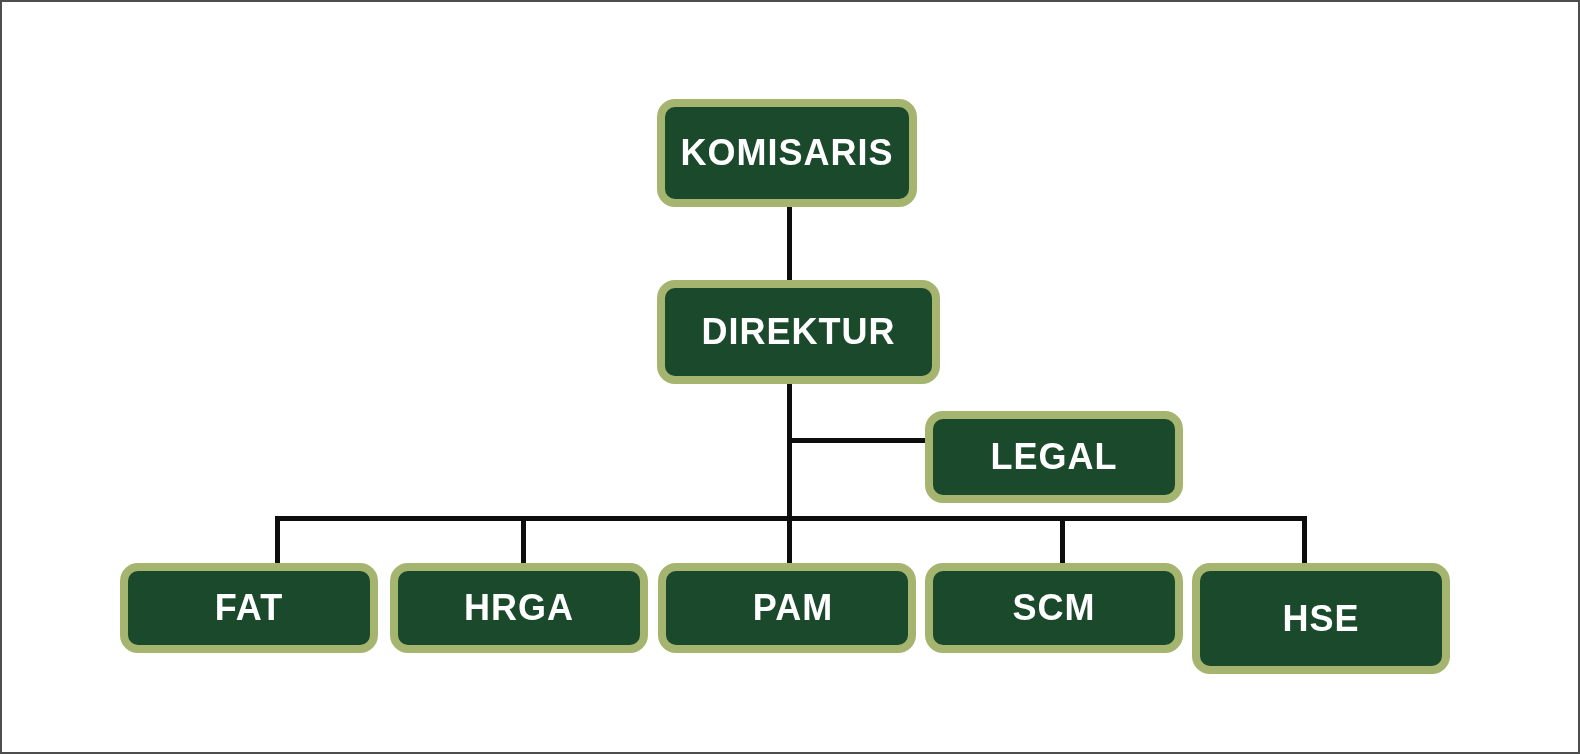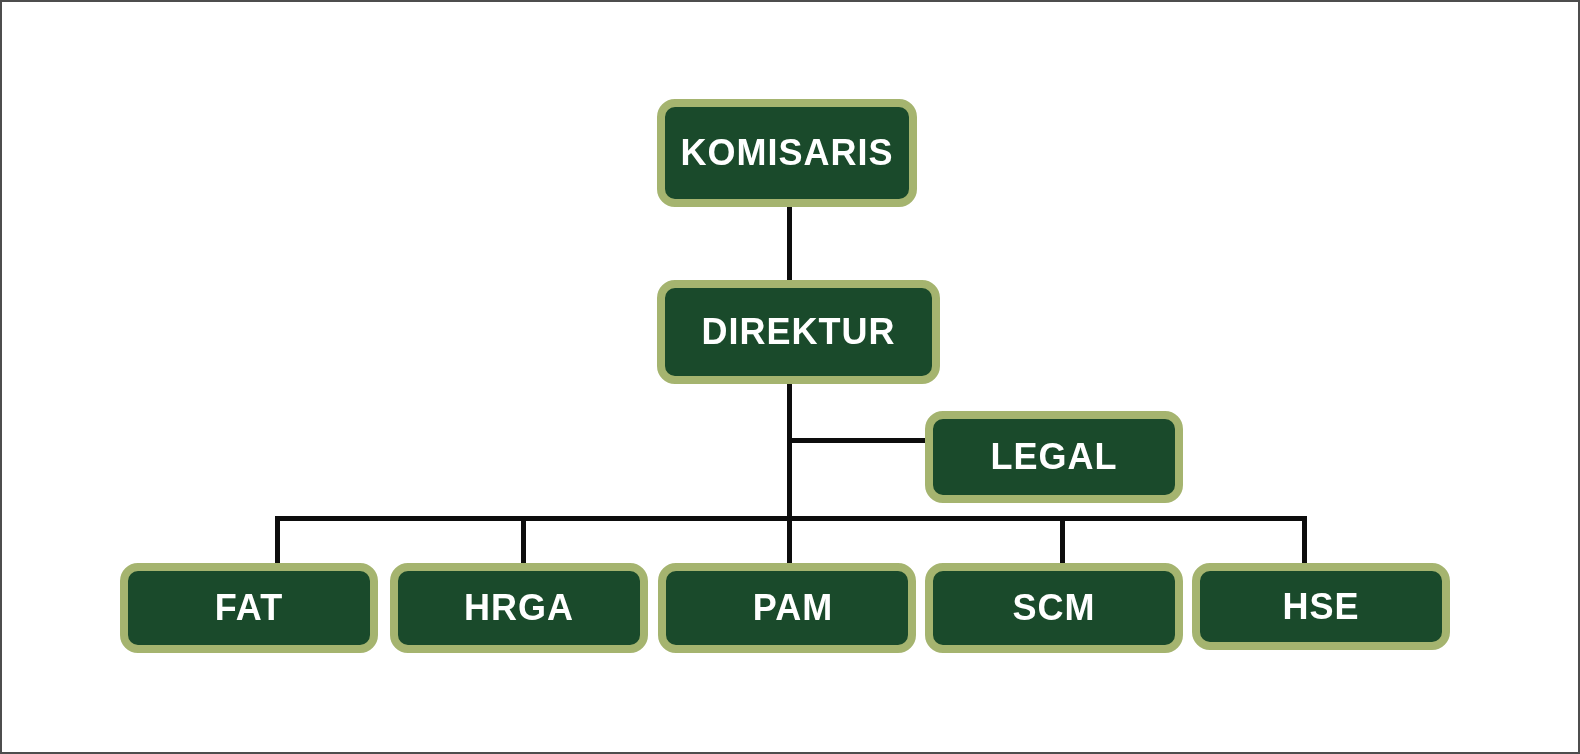--- a/index.html
+++ b/index.html
@@ -39,21 +39,21 @@
   .line{position:absolute;background:var(--line);}
 
   
   #node-komisaris{left:655px;top:97px;width:260px;height:108px;}
   #node-direktur {left:655px;top:278px;width:283px;height:104px;}
   #node-legal    {left:923px;top:396px;width:258px;height:92px;margin-top:13px;}
   #node-fat      {left:118px;top:561px;width:258px;height:90px;}
   #node-hrga     {left:388px;top:561px;width:258px;height:90px;}
   #node-pam      {left:656px;top:561px;width:258px;height:90px;padding-left:12px;}
   #node-scm      {left:923px;top:561px;width:258px;height:90px;}
-  #node-hse      {left:1190px;top:561px;width:258px;height:87px;}
+  #node-hse      {left:1190px;top:561px;width:258px;height:111px;}
 
   
   #line-komisaris-direktur{left:785px;top:203px;width:5px;height:77px;}
   #line-direktur-down     {left:785px;top:380px;width:5px;height:183px;}
   #line-legal-branch      {left:790px;top:436px;width:133px;height:5px;}
   #line-bus               {left:273px;top:514px;width:1032px;height:5px;}
   #line-drop-fat          {left:273px;top:514px;width:5px;height:49px;}
   #line-drop-hrga         {left:519px;top:514px;width:5px;height:49px;}
   #line-drop-scm          {left:1058px;top:514px;width:5px;height:49px;}
   #line-drop-hse          {left:1300px;top:514px;width:5px;height:49px;}

